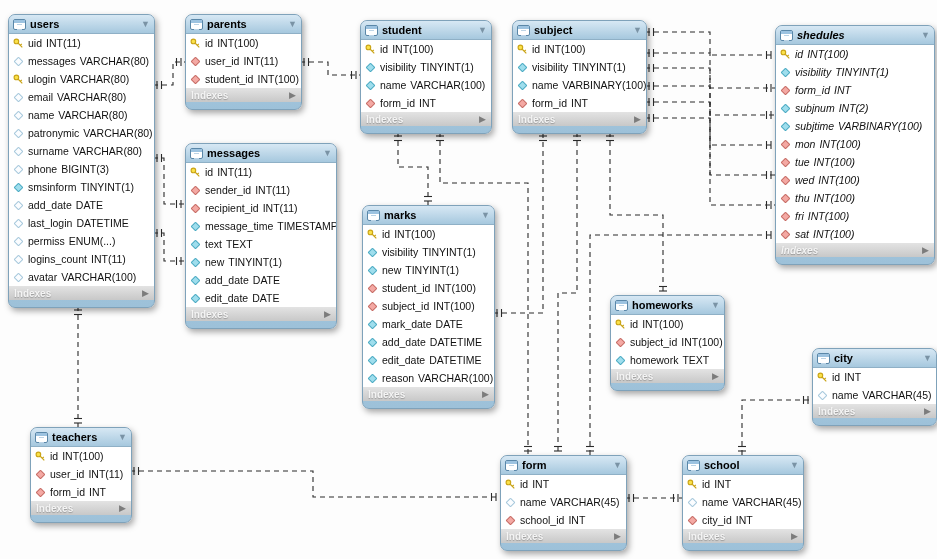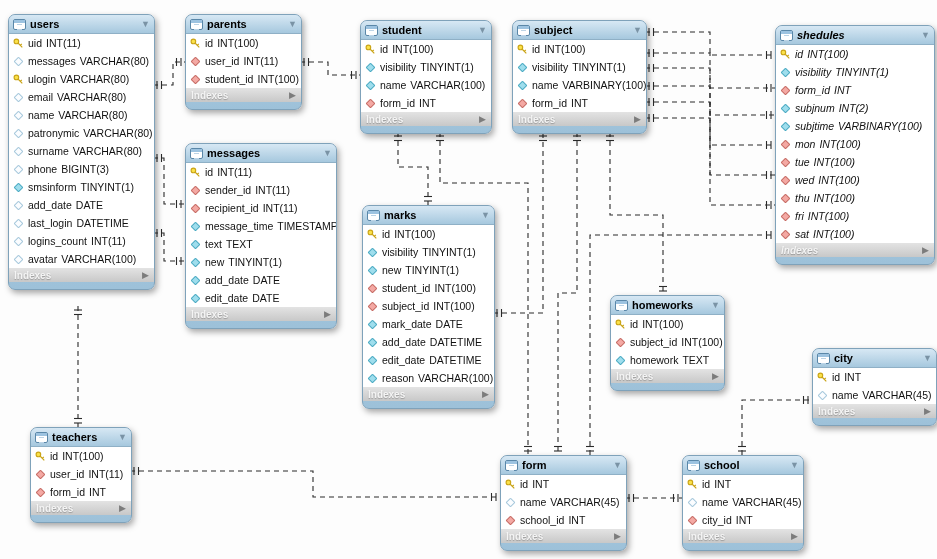--- a/index.html
+++ b/index.html
@@ -232,20 +232,27 @@
             <span class="ic">
               <span class="dia open"></span>
             </span>
             <span class="cname">last_login</span>
             <span class="ctype">DATETIME</span>
           </div>
           <div class="row">
             <span class="ic">
               <span class="dia open"></span>
             </span>
+            <span class="cname">permiss</span>
+            <span class="ctype">ENUM(...)</span>
+          </div>
+          <div class="row">
+            <span class="ic">
+              <span class="dia open"></span>
+            </span>
             <span class="cname">logins_count</span>
             <span class="ctype">INT(11)</span>
           </div>
           <div class="row">
             <span class="ic">
               <span class="dia open"></span>
             </span>
             <span class="cname">avatar</span>
             <span class="ctype">VARCHAR(100)</span>
           </div>

